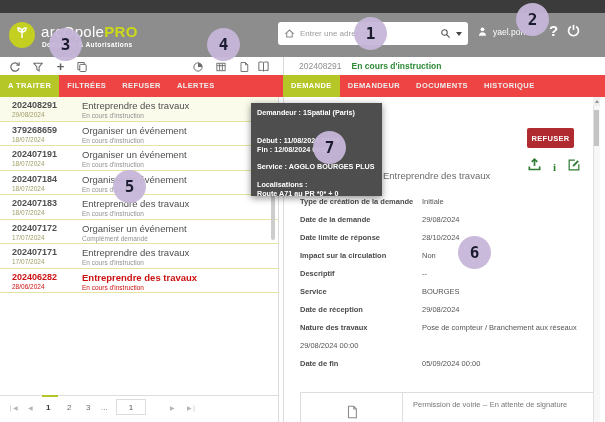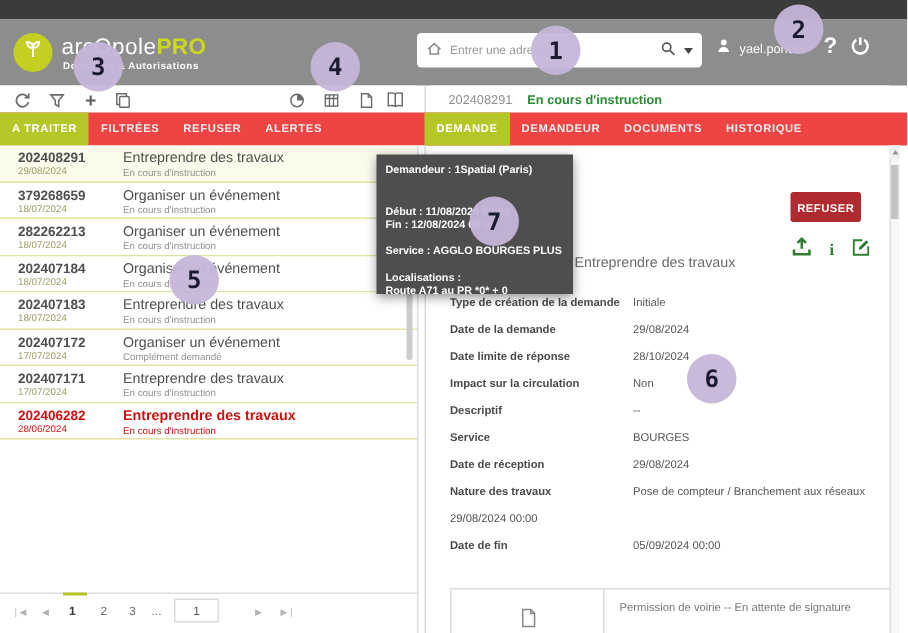--- a/index.html
+++ b/index.html
@@ -225,21 +225,21 @@
           <div class="lid">379268659</div>
           <div class="ldate">18/07/2024</div>
         </div>
       <div class="lc2">
           <div class="ltitle">Organiser un événement</div>
           <div class="lstatus">En cours d'instruction</div>
         </div>
     </div>
     <div class="lrow">
       <div class="lc1">
-          <div class="lid">282262213</div>
+          <div class="lid">202407191</div>
           <div class="ldate">18/07/2024</div>
         </div>
       <div class="lc2">
           <div class="ltitle">Organiser un événement</div>
           <div class="lstatus">En cours d'instruction</div>
         </div>
     </div>
     <div class="lrow">
       <div class="lc1">
           <div class="lid">202407184</div>

